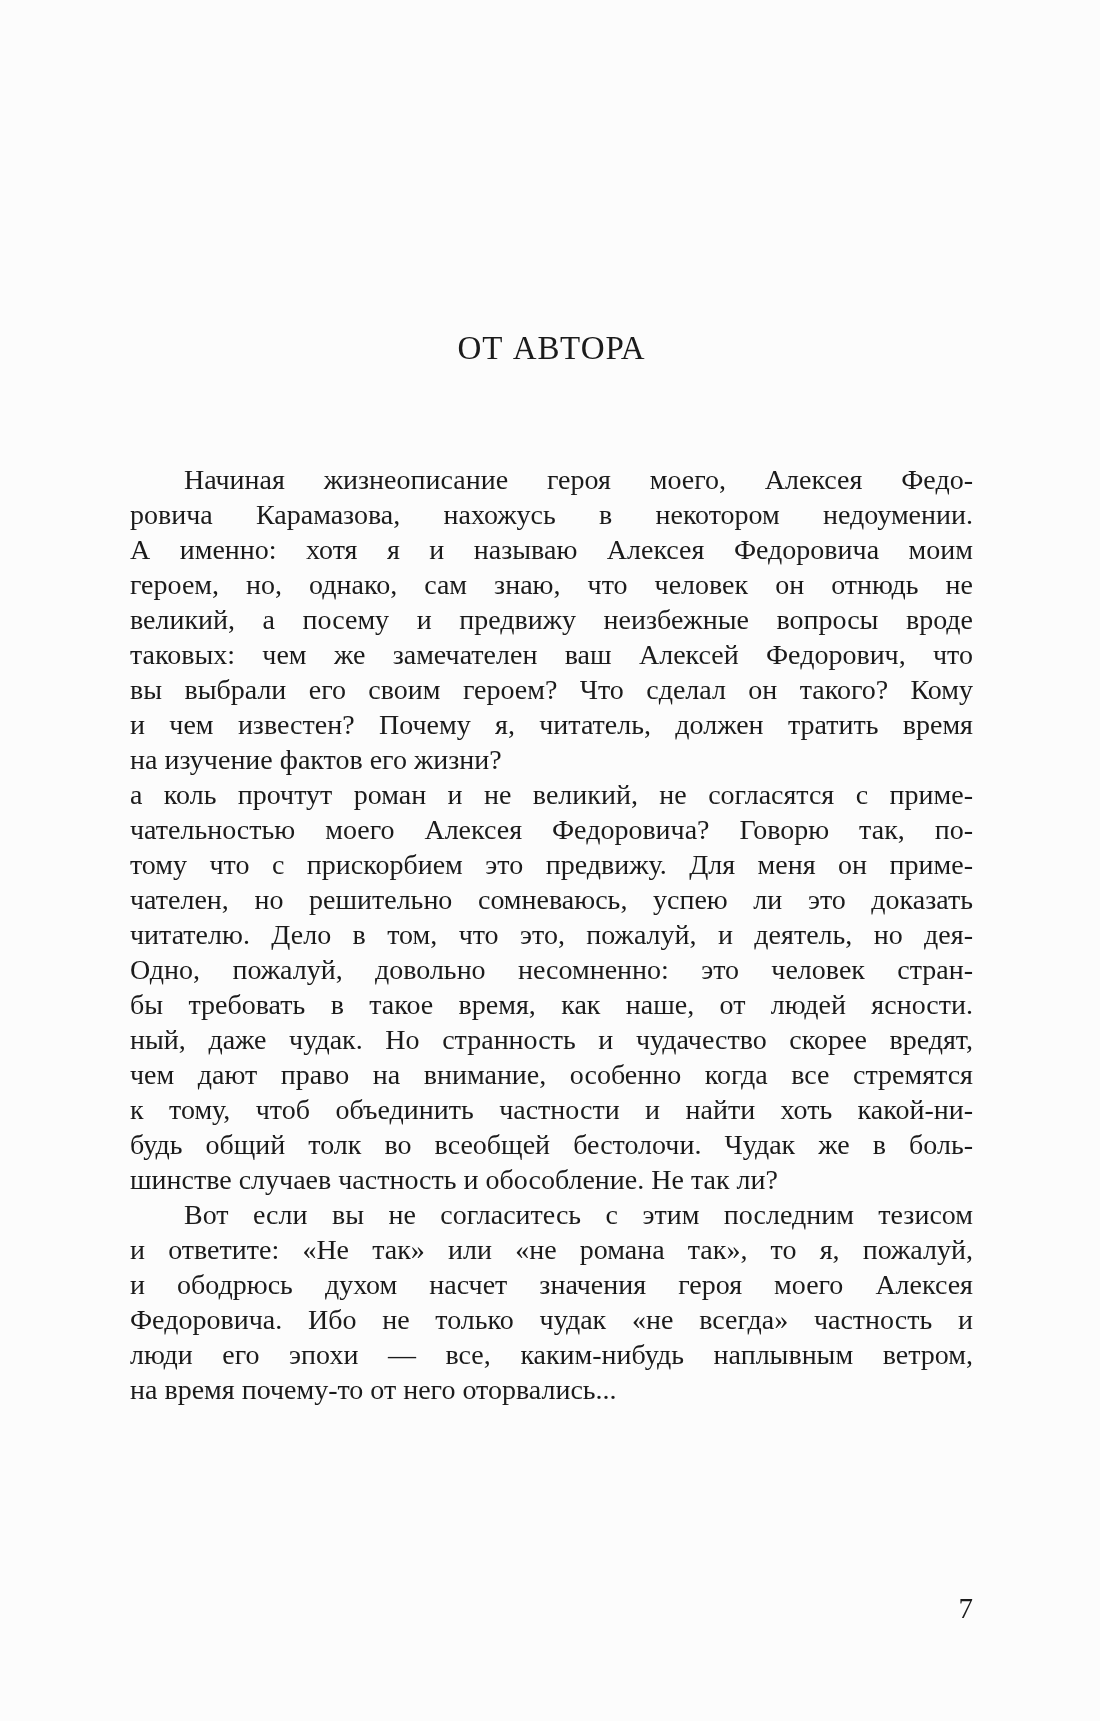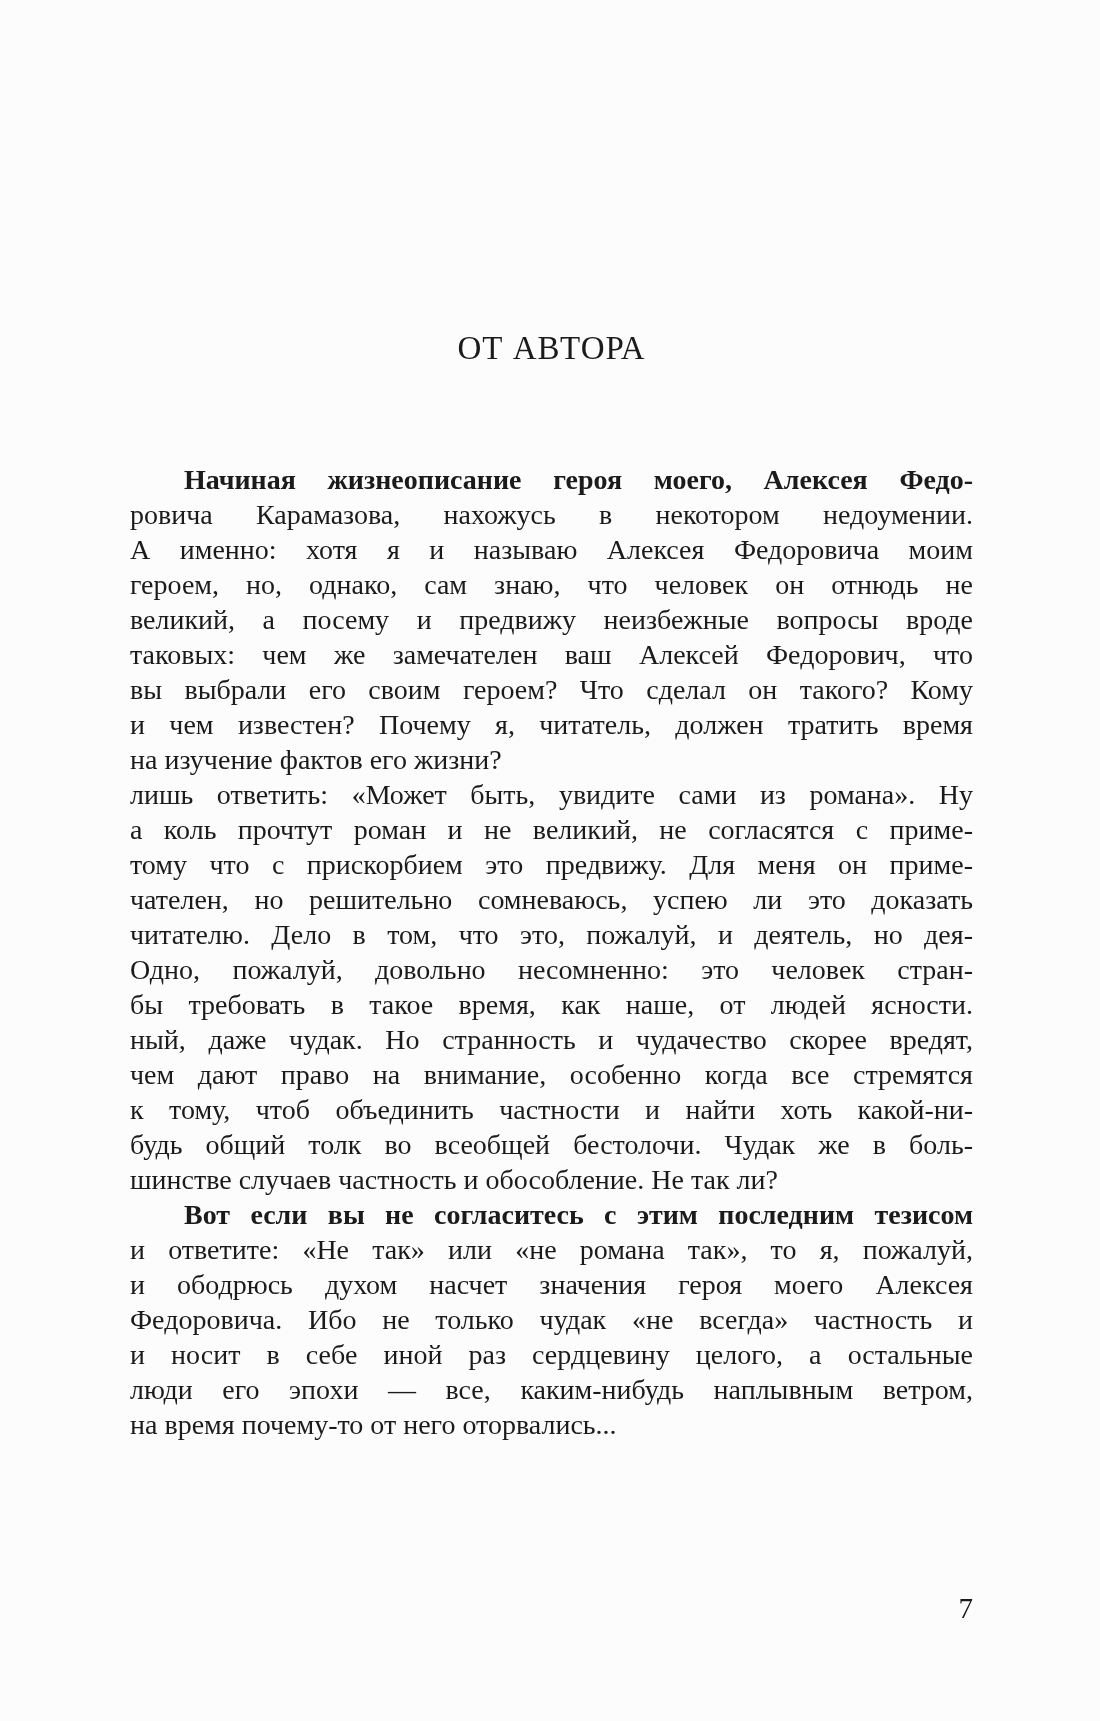--- a/index.html
+++ b/index.html
@@ -35,21 +35,20 @@
     width: 843px;
     font-size: 28px;
     line-height: 35px;
   }
   .line {
     text-align: justify;
     text-align-last: justify;
   }
   .line.first {
     text-indent: 54px;
-    font-weight: bold;
   }
   .line.last {
     text-align-last: left;
   }
   .folio {
     position: absolute;
     left: 130px;
     top: 1591px;
     width: 843px;
     text-align: right;
@@ -69,38 +68,37 @@
         <div class="line">ровича Карамазова, нахожусь в некотором недоумении.</div>
         <div class="line">А именно: хотя я и называю Алексея Федоровича моим</div>
         <div class="line">героем, но, однако, сам знаю, что человек он отнюдь не</div>
         <div class="line">великий, а посему и предвижу неизбежные вопросы вроде</div>
         <div class="line">таковых: чем же замечателен ваш Алексей Федорович, что</div>
         <div class="line">вы выбрали его своим героем? Что сделал он такого? Кому</div>
         <div class="line">и чем известен? Почему я, читатель, должен тратить время</div>
         <div class="line last">на изучение фактов его жизни?</div>
       </div>
       <div>
-        <div class="line">лишь ответить: «Может быть, увидите сами из романа». Ну</div>
         <div class="line">а коль прочтут роман и не великий, не согласятся с приме-</div>
+        <div class="line">чательностью моего Алексея Федоровича? Говорю так, по-</div>
         <div class="line">тому что с прискорбием это предвижу. Для меня он приме-</div>
         <div class="line">чателен, но решительно сомневаюсь, успею ли это доказать</div>
         <div class="line">читателю. Дело в том, что это, пожалуй, и деятель, но дея-</div>
         <div class="line">Одно, пожалуй, довольно несомненно: это человек стран-</div>
         <div class="line">бы требовать в такое время, как наше, от людей ясности.</div>
         <div class="line">ный, даже чудак. Но странность и чудачество скорее вредят,</div>
         <div class="line">чем дают право на внимание, особенно когда все стремятся</div>
         <div class="line">к тому, чтоб объединить частности и найти хоть какой-ни-</div>
         <div class="line">будь общий толк во всеобщей бестолочи. Чудак же в боль-</div>
         <div class="line last">шинстве случаев частность и обособление. Не так ли?</div>
       </div>
       <div>
         <div class="line first">Вот если вы не согласитесь с этим последним тезисом</div>
         <div class="line">и ответите: «Не так» или «не романа так», то я, пожалуй,</div>
         <div class="line">и ободрюсь духом насчет значения героя моего Алексея</div>
         <div class="line">Федоровича. Ибо не только чудак «не всегда» частность и</div>
-        <div class="line">и носит в себе иной раз сердцевину целого, а остальные</div>
         <div class="line">люди его эпохи — все, каким-нибудь наплывным ветром,</div>
         <div class="line last">на время почему-то от него оторвались...</div>
       </div>
     </div>
 
   <div class="folio">7</div>
 </div>
 
 </body></html>

